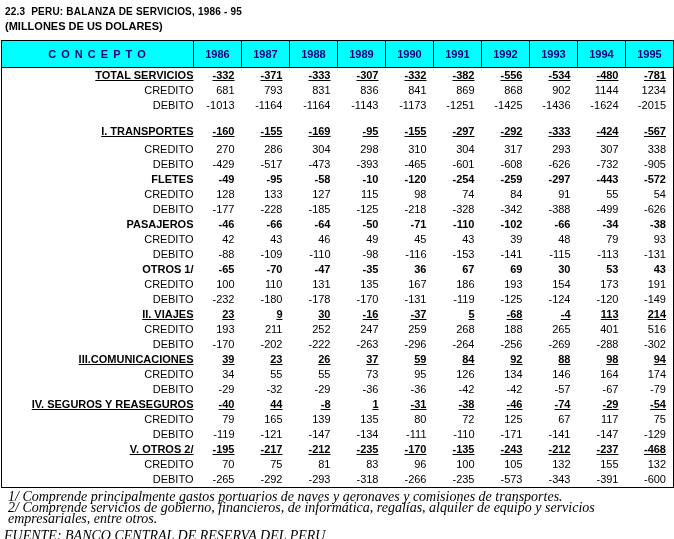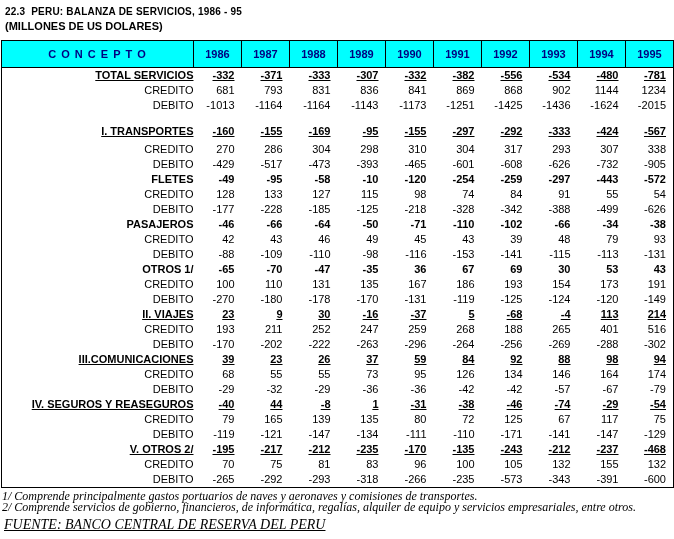--- a/index.html
+++ b/index.html
@@ -37,23 +37,23 @@
   .indent1 { padding-left:9px; }
   .indent2 { padding-left:18px; }
   .indent3 { padding-left:27px; }
 
   tr.row-total td   { font-weight:bold; text-decoration:underline; }
   tr.row-section td { font-weight:bold;text-decoration:underline; }
   tr.row-sub td     { font-weight:bold; }
   tr.gap td { padding-top:7px; height:22px; }
 
   .footnotes {
-    margin-top:3px; padding-left:1px;
+    margin-top:3px; padding-left:7px;
     font-family:"Liberation Serif", serif; font-style:italic;
-    font-size:12px; line-height:11px;
+    font-size:14px; line-height:11px;
   }
   .source {
     margin-top:4px; padding-left:3px;
     font-family:"Liberation Serif", serif; font-style:italic;
     font-size:14px; text-decoration:underline;
   }
 </style>
 </head>
 <body>
 
@@ -268,21 +268,21 @@
           <td class="num">135</td>
           <td class="num">167</td>
           <td class="num">186</td>
           <td class="num">193</td>
           <td class="num">154</td>
           <td class="num">173</td>
           <td class="num">191</td>
         </tr>
         <tr class="row-detail">
           <td class="label indent3">DEBITO</td>
-          <td class="num">-270</td>
+          <td class="num">-232</td>
           <td class="num">-180</td>
           <td class="num">-178</td>
           <td class="num">-170</td>
           <td class="num">-131</td>
           <td class="num">-119</td>
           <td class="num">-125</td>
           <td class="num">-124</td>
           <td class="num">-120</td>
           <td class="num">-149</td>
         </tr>
@@ -333,21 +333,21 @@
           <td class="num">37</td>
           <td class="num">59</td>
           <td class="num">84</td>
           <td class="num">92</td>
           <td class="num">88</td>
           <td class="num">98</td>
           <td class="num">94</td>
         </tr>
         <tr class="row-detail">
           <td class="label indent1">CREDITO</td>
-          <td class="num">68</td>
+          <td class="num">34</td>
           <td class="num">55</td>
           <td class="num">55</td>
           <td class="num">73</td>
           <td class="num">95</td>
           <td class="num">126</td>
           <td class="num">134</td>
           <td class="num">146</td>
           <td class="num">164</td>
           <td class="num">174</td>
         </tr>

